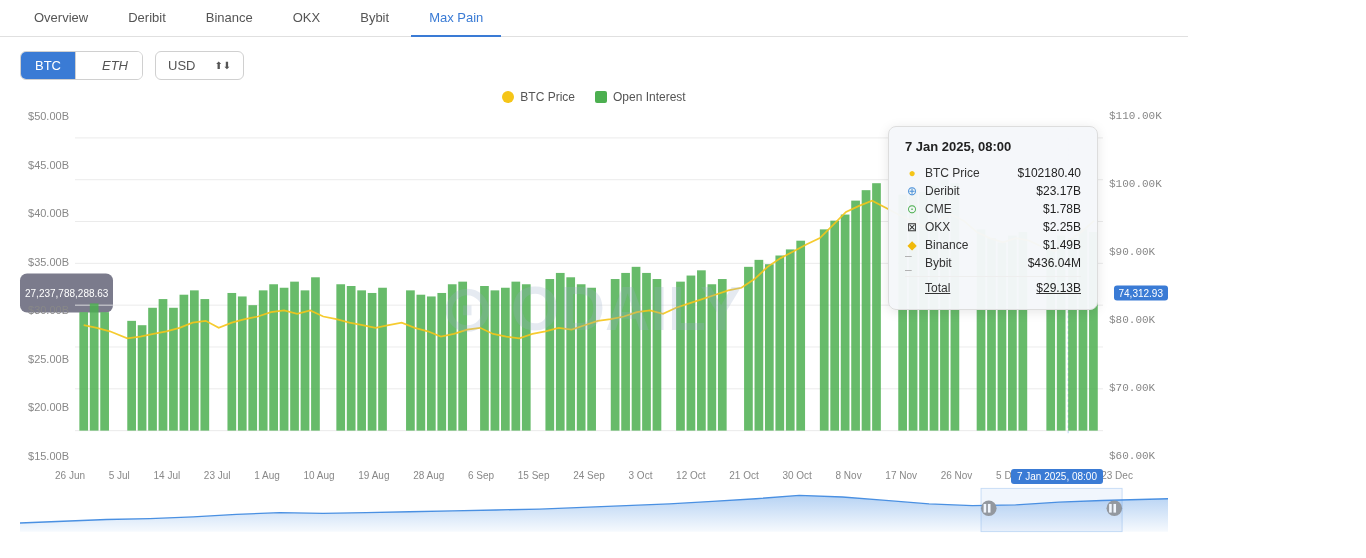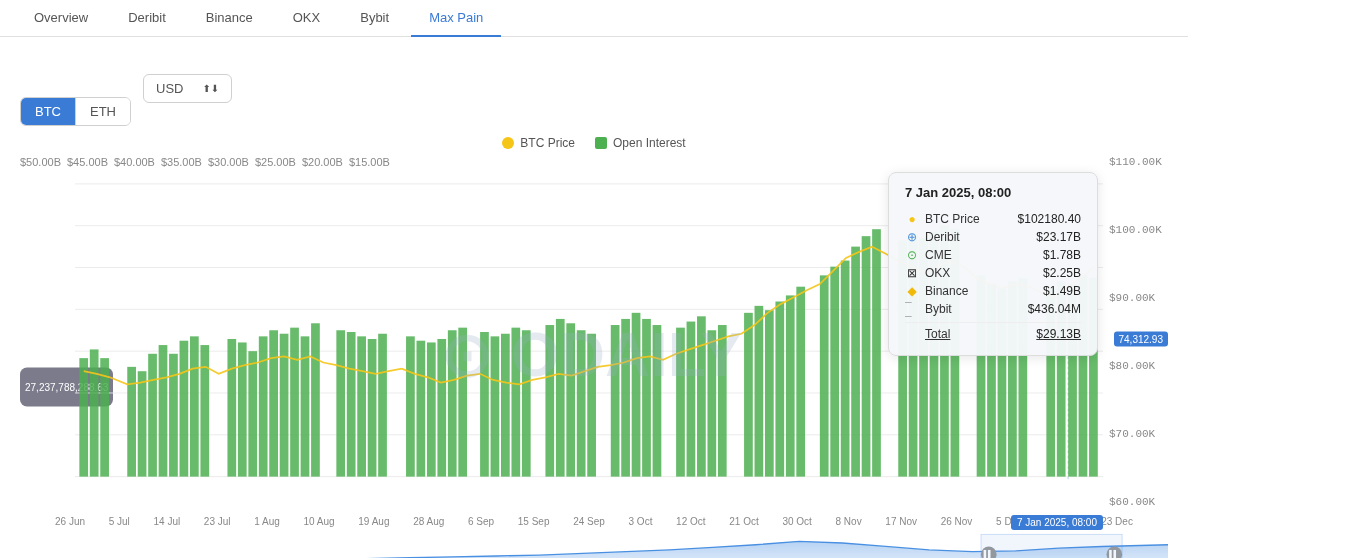--- a/index.html
+++ b/index.html
@@ -8,49 +8,49 @@
     .container { width: 1188px; height: 558px; position: relative; overflow: hidden; background: #fff; }
 
     
     .tabs { display: flex; border-bottom: 1px solid #e0e0e0; padding: 0 16px; gap: 4px; }
     .tab { padding: 10px 18px; cursor: pointer; font-size: 13px; color: #555; border-bottom: 2px solid transparent; margin-bottom: -1px; }
     .tab.active { color: #3a7bd5; border-bottom: 2px solid #3a7bd5; font-weight: 500; }
 
     
     .header-row { display: flex; align-items: center; justify-content: space-between; padding: 14px 20px 6px 20px; }
     .chart-title { font-size: 18px; font-weight: 600; color: #222; }
-    .btn-group { display: flex; gap: 0; border: 1px solid #d0d0d0; border-radius: 6px; overflow: hidden; margin-top: 46px; }
+    .btn-group { display: flex; gap: 12px; border: 1px solid #d0d0d0; border-radius: 6px; overflow: hidden; }
     .btn-group button { padding: 6px 14px; border: none; background: #fff; cursor: pointer; font-size: 13px; color: #555; border-right: 1px solid #d0d0d0; }
-    .btn-group button:last-child { border-right: none; }
+    .btn-group button:last-child { border-right: none; font-style: italic; }
     .btn-group button.active { background: #3a7bd5; color: #fff; }
     .btn-usd { display: flex; align-items: center; gap: 19px; padding: 6px 12px; border: 1px solid #d0d0d0; border-radius: 6px; background: #fff; cursor: pointer; font-size: 13px; color: #555; margin-left: 6px; }
 
     
     .legend { display: flex; gap: 20px; justify-content: center; align-items: center; padding: 4px 0 2px; }
     .legend-item { display: flex; align-items: center; gap: 6px; font-size: 12px; color: #555; }
     .legend-dot { width: 12px; height: 12px; border-radius: 2px; }
     .legend-dot.btc { background: #f5c518; border-radius: 50%; }
     .legend-dot.oi { background: #4caf50; }
 
     
     .chart-wrapper { position: relative; margin: 0 20px; height: 360px; }
 
     
-    .y-axis-left { position: absolute; left: 0; top: 0; height: 100%; width: 55px; display: flex; flex-direction: row; justify-content: space-between; padding: 4px 0; }
+    .y-axis-left { position: absolute; left: 0; top: 0; height: 100%; width: 55px; display: flex; flex-direction: column; justify-content: space-between; padding: 4px 0; }
     .y-label { font-size: 11px; color: #888; text-align: right; padding-right: 6px; }
 
     
     .y-axis-right { position: absolute; right: 0; top: 0; height: 100%; width: 65px; display: flex; flex-direction: column; justify-content: space-between; padding: 4px 0; }
     .y-label-right { font-size: 11px; color: #888; text-align: left; padding-left: 6px; font-family: Liberation Mono, monospace; }
 
     
     .svg-container { position: absolute; left: 55px; right: 65px; top: 0; bottom: 0; }
 
     
-    .left-value-label { position: absolute; left: 0; top: 52%; transform: translateY(-50%); background: rgba(100,100,120,0.85); color: #fff; font-size: 10px; padding: 14px 5px; border-radius: 7px; white-space: nowrap; margin-top: 48px; }
+    .left-value-label { position: absolute; left: 0; top: 52%; transform: translateY(-50%); background: rgba(100,100,120,0.85); color: #fff; font-size: 10px; padding: 14px 5px; border-radius: 7px; white-space: nowrap; }
     .right-value-label { position: absolute; right: 0; top: 52%; transform: translateY(-50%); background: #3a7bd5; color: #fff; font-size: 10px; padding: 2px 5px; border-radius: 3px; white-space: nowrap; }
 
     
     .x-axis { display: flex; justify-content: space-between; padding: 4px 55px 0 55px; font-size: 10px; color: #888; }
 
     
     .tooltip { position: absolute; top: 20px; right: 70px; background: rgba(245,247,250,0.97); border: 1px solid #ddd; border-radius: 8px; padding: 12px 16px; min-width: 210px; box-shadow: 0 2px 12px rgba(0,0,0,0.1); z-index: 10; }
     .tooltip-date { font-size: 13px; font-weight: 600; color: #222; margin-bottom: 10px; }
     .tooltip-row { display: flex; justify-content: space-between; align-items: center; padding: 2px 0; font-size: 12px; color: #333; }
     .tooltip-label { display: flex; align-items: center; gap: 6px; }

